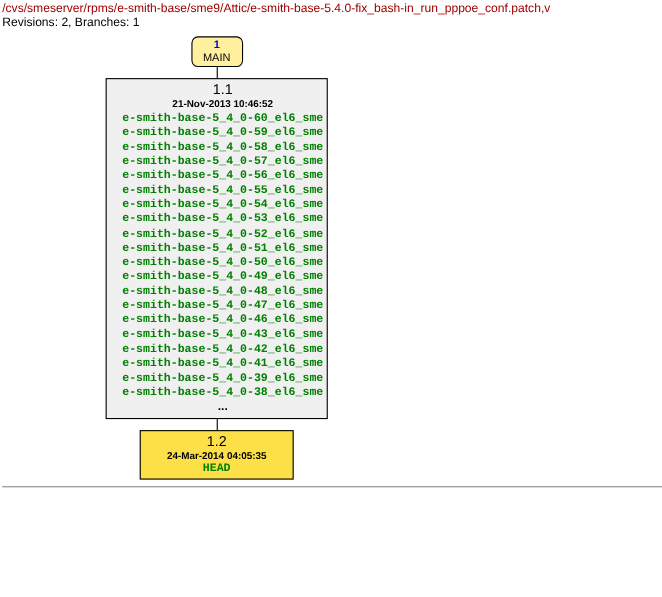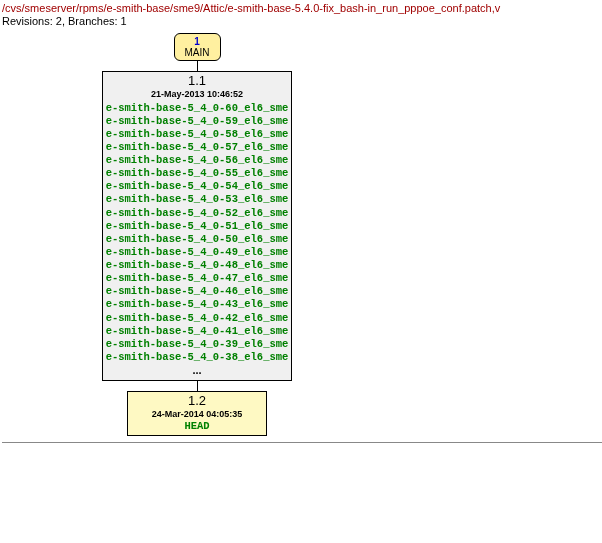--- a/index.html
+++ b/index.html
@@ -44,21 +44,21 @@
   }
   .connector {
     width: 1px;
     height: 10px;
     background: #000;
   }
   .rev-box {
     border: 1px solid #000;
     background: #f0f0f0;
     text-align: center;
-    padding: 1px 3px 2px 3px;
+    padding: 1px 3px 2px 14px;
     font-size: 10px;
     line-height: 1.25;
   }
   .rev-box .ver {
     font-size: 13px;
     font-weight: normal;
     margin-bottom: 0;
     color: #000;
   }
   .rev-box .date {
@@ -74,21 +74,21 @@
     line-height: 1.25;
     display: block;
   }
   .dots {
     font-weight: bold;
     font-size: 11px;
     margin-top: 0;
   }
   .rev-box2 {
     border: 1px solid #000;
-    background: #fef9c3;
+    background: #fde047;
     text-align: center;
     padding: 1px 24px 2px 24px;
     font-size: 10px;
     line-height: 1.25;
   }
   .rev-box2 .ver {
     font-size: 13px;
     margin-bottom: 0;
   }
   .rev-box2 .date {
@@ -118,21 +118,21 @@
 
   <div class="main-node">
     <div class="num">1</div>
     <div>MAIN</div>
   </div>
 
   <div class="connector"></div>
 
   <div class="rev-box">
     <div class="ver">1.1</div>
-    <div class="date">21-May-2013 10:46:52</div>
+    <div class="date">21-Nov-2013 10:46:52</div>
     <div id="tag-list">
         <span class="tag">e-smith-base-5_4_0-60_el6_sme</span>
         <span class="tag">e-smith-base-5_4_0-59_el6_sme</span>
         <span class="tag">e-smith-base-5_4_0-58_el6_sme</span>
         <span class="tag">e-smith-base-5_4_0-57_el6_sme</span>
         <span class="tag">e-smith-base-5_4_0-56_el6_sme</span>
         <span class="tag">e-smith-base-5_4_0-55_el6_sme</span>
         <span class="tag">e-smith-base-5_4_0-54_el6_sme</span>
         <span class="tag">e-smith-base-5_4_0-53_el6_sme</span>
         <span class="tag">e-smith-base-5_4_0-52_el6_sme</span>

